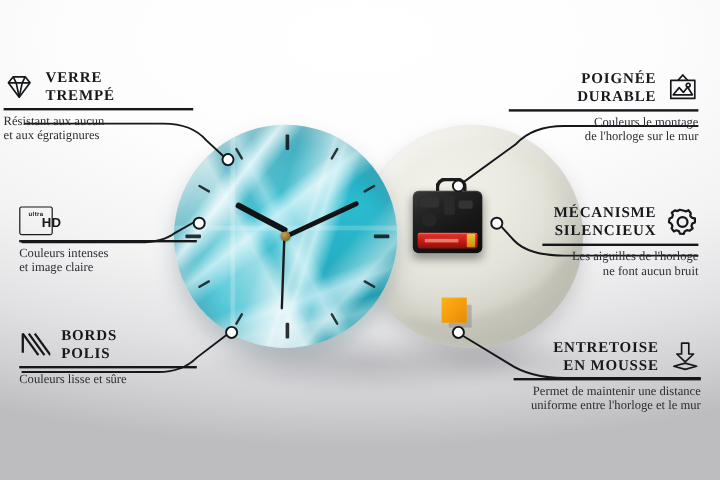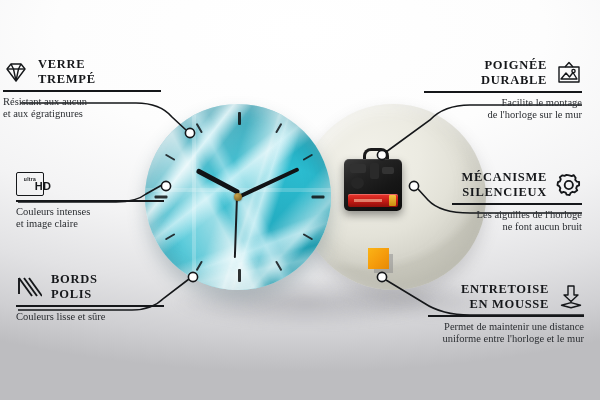--- a/index.html
+++ b/index.html
@@ -256,21 +256,21 @@
       <svg class="ico" viewBox="0 0 26 26">
         <g fill="none" stroke="#15171a" stroke-width="1.4" stroke-linejoin="round">
           <path d="M9,7 L13,2.5 L17,7"></path>
           <rect x="3" y="7" width="20" height="15"></rect>
           <path d="M5,19 L10,13 L13.5,17 L17,12.5 L21,19 Z"></path>
           <circle cx="17.5" cy="11" r="1.6"></circle>
         </g>
       </svg>
     </div>
     <div class="co-rule" style="width:158px;margin-left:2px;"></div>
-    <div class="co-sub">Facilite le montage
+    <div class="co-sub">Couleurs le montage
 de l'horloge sur le mur</div>
   </div>
 
   <div class="callout right" style="left:428px;top:282px;width:156px;">
     <div class="co-head">
       <div class="co-title">ENTRETOISE
 EN MOUSSE</div>
       <svg class="ico" viewBox="0 0 26 26">
         <g fill="none" stroke="#15171a" stroke-width="1.4" stroke-linejoin="round">
           <path d="M10,2 H16 V11 H20 L13,17.5 L6,11 H10 Z"></path>

